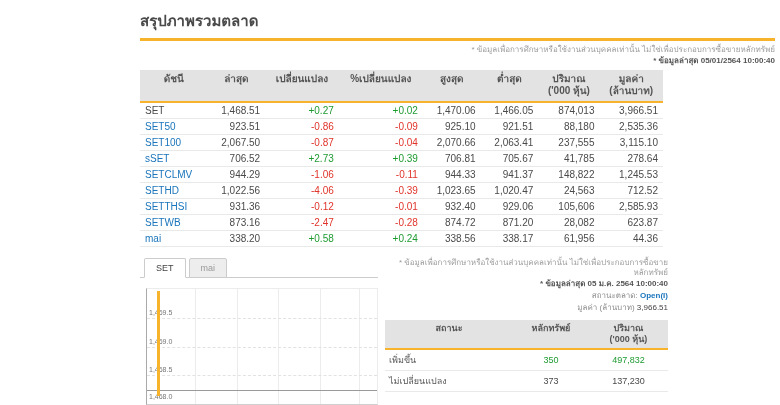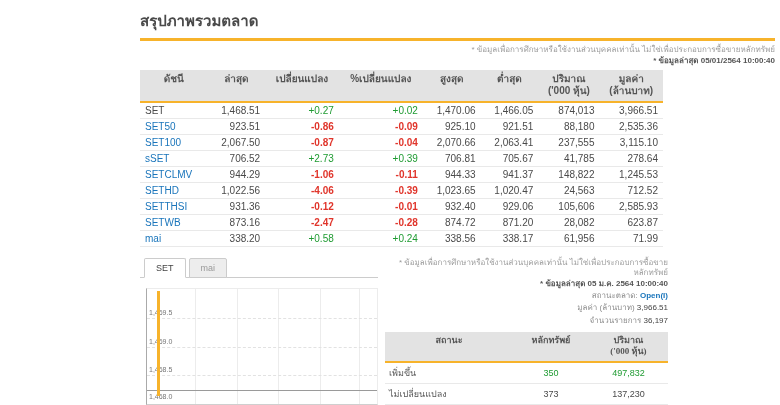--- a/index.html
+++ b/index.html
@@ -24,21 +24,21 @@
     padding:3px 5px; line-height:1.25; border-bottom:2px solid #f7b32b; vertical-align:top;
   }
   table.idx th .sub { display:block; font-weight:bold; }
   table.idx td {
     padding:2px 5px; border-bottom:1px solid #e9e9e9; text-align:right;
     color:#4a4a4a; height:15px;
   }
   table.idx td.name { text-align:left; color:#4a4a4a; }
   .lnk { color:#1a75bb; cursor:pointer; }
   .up   { color:#1f9b32 !important; }
-  .down { color:#e0352b !important;font-weight:bold; }
+  .down { color:#e0352b !important; }
 
   
   .bottom { display:flex; margin-top:11px; }
   .left-col { width:245px; }
   .tabbar { display:flex; align-items:flex-end; border-bottom:1px solid #cccccc; width:238px; padding-left:4px; }
   .tab {
     font-size:9px; padding:4px 11px 4px; border:1px solid #cccccc; margin-right:3px;
     margin-bottom:-1px; border-radius:2px 2px 0 0; cursor:pointer;
   }
   .tab.active { background:#fff; color:#444; border-bottom-color:#fff; }
@@ -62,21 +62,21 @@
 
   
   .right-col { width:283px; text-align:right; }
   .rnote { font-size:8px; line-height:1.35; }
   .rline { font-size:8px; line-height:1.55; color:#8a8a8a; }
   .rline .val { color:#444; }
   .rline .status { color:#1a75bb; font-weight:bold; cursor:pointer; }
   table.sum { margin-top:5px; width:100%; border-collapse:collapse; font-size:9px; }
   table.sum th {
     background:#e3e3e3; color:#555; font-weight:bold; text-align:center;
-    padding:3px 0; line-height:1.25; border-bottom:2px solid #f7b32b; vertical-align:top;font-family:Liberation Serif, serif;
+    padding:3px 0; line-height:1.25; border-bottom:2px solid #f7b32b; vertical-align:top;
   }
   table.sum th .sub { display:block; font-weight:bold; }
   table.sum td { padding:3px 4px; border-bottom:1px solid #e9e9e9; text-align:center; color:#4a4a4a; height:16px; }
   table.sum td.lbl { text-align:left; color:#555; }
 </style>
 </head>
 <body>
 
 <div class="page">
 
@@ -182,21 +182,21 @@
           <td>623.87</td>
         </tr>
         <tr>
           <td class="name"><span class="lnk">mai</span></td>
           <td>338.20</td>
           <td class="up">+0.58</td>
           <td class="up">+0.24</td>
           <td>338.56</td>
           <td>338.17</td>
           <td>61,956</td>
-          <td>71.99</td>
+          <td>44.36</td>
         </tr>
       </tbody>
   </table>
 
   <div class="bottom">
 
     <div class="left-col">
       <div class="tabbar">
         <div class="tab active">SET</div>
         <div class="tab inactive">mai</div>
@@ -234,24 +234,20 @@
     <div class="right-col">
       <div class="rnote note-dim">* ข้อมูลเพื่อการศึกษาหรือใช้งานส่วนบุคคลเท่านั้น ไม่ใช่เพื่อประกอบการซื้อขายหลักทรัพย์</div>
       <div class="rnote note-strong">* ข้อมูลล่าสุด 05 ม.ค. 2564 10:00:40</div>
       <div class="rline">
         <span>สถานะตลาด:</span>
         <span class="status">Open(I)</span>
       </div>
       <div class="rline">
         <span>มูลค่า (ล้านบาท)</span>
         <span class="val">3,966.51</span>
-      </div>
-      <div class="rline">
-        <span>จำนวนรายการ</span>
-        <span class="val">36,197</span>
       </div>
 
       <table class="sum">
         <thead>
             <tr id="sum-head">
               <th>สถานะ</th>
               <th>หลักทรัพย์</th>
               <th>ปริมาณ<span class="sub">('000 หุ้น)</span></th>
             </tr>
           </thead>

